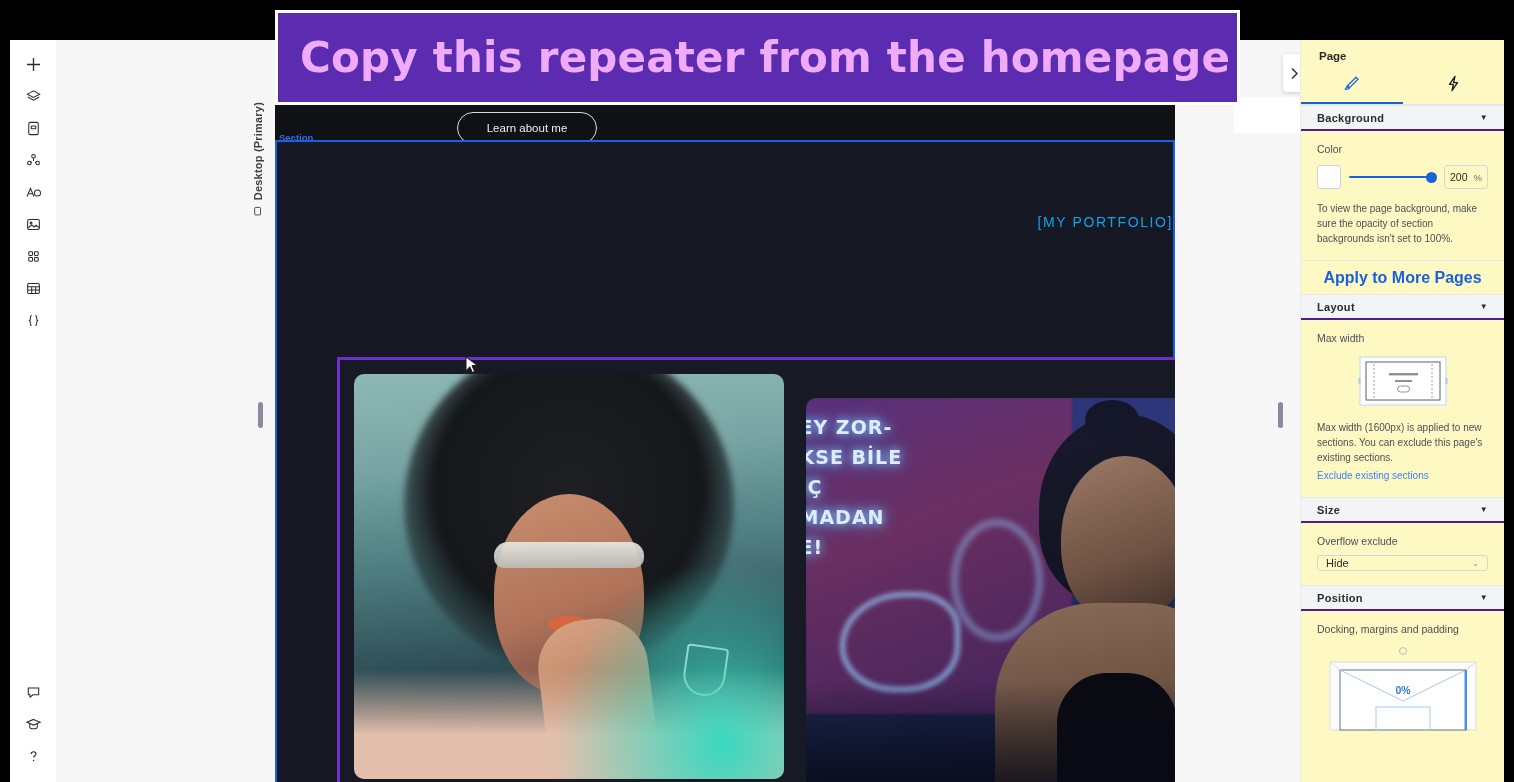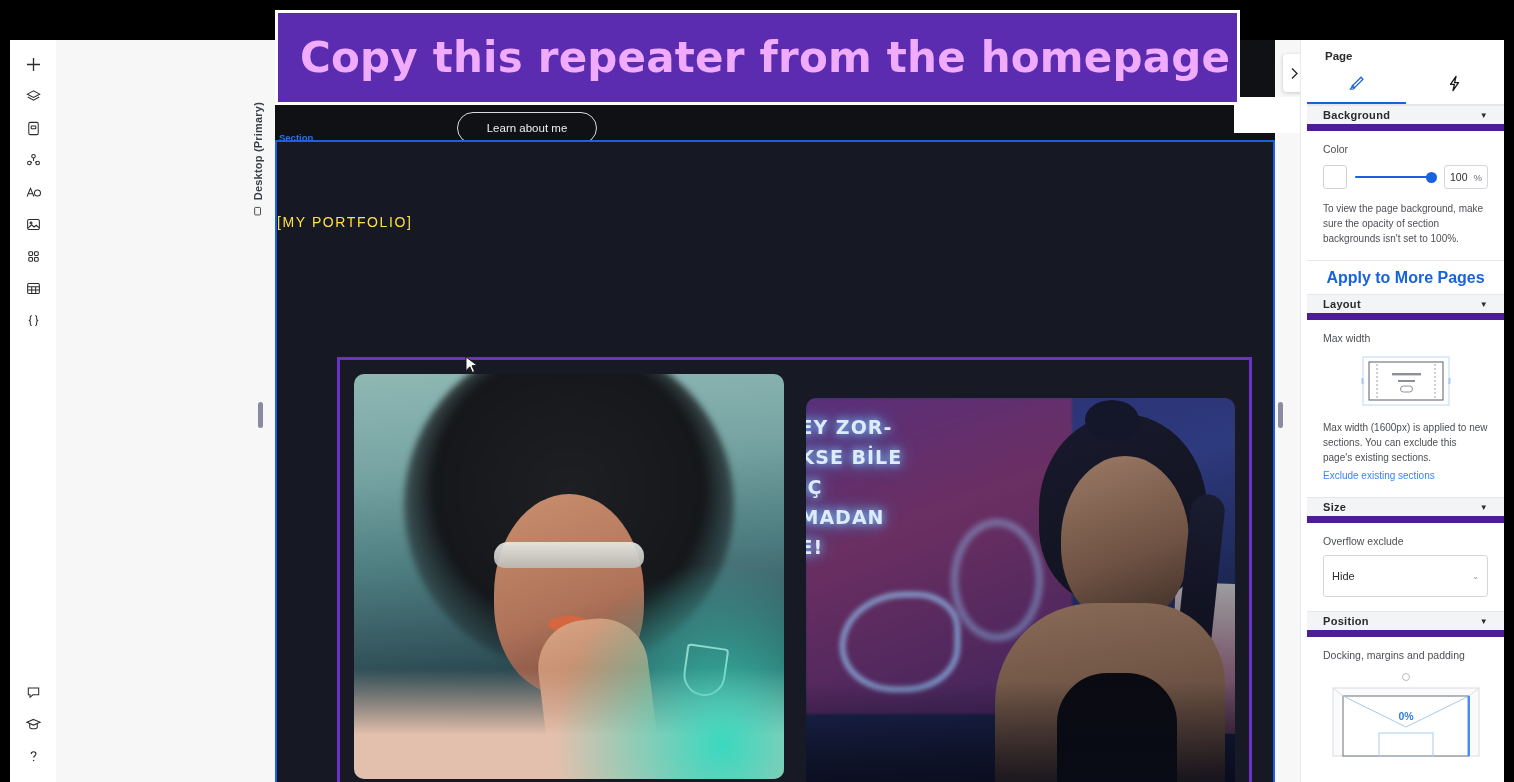--- a/index.html
+++ b/index.html
@@ -24,21 +24,21 @@
   }
   .rail-ico svg { display:block; }
   .rail-spacer { flex:1 1 auto; }
 
   
   .workspace {
     position:absolute; left:56px; top:40px; right:214px; bottom:0;
     background:#f7f7f8;
   }
   .stage {
-    position:absolute; left:219px; top:0px; width:1000px; height:742px;
+    position:absolute; left:219px; top:0px; width:900px; height:742px;
     background:#14161f;
     overflow:hidden;
   }
   .device-label {
     position:absolute; left:196px; top:62px;
     writing-mode:vertical-rl; transform:rotate(180deg);
     font-size:11px; color:#3b3f46; letter-spacing:.2px; font-weight:600;
     display:flex; align-items:center; gap:6px;
   }
   .device-label .dev-ico { transform:rotate(90deg); }
@@ -66,22 +66,22 @@
   }
   .section-tag {
     position:absolute; left:4px; top:92px;
     font-size:9.5px; color:#2f6fe8; font-weight:600;
   }
   .section-body {
     position:absolute; left:0; top:102px; width:100%; bottom:0;
     background:#161823; border-left:2px solid #1b5fe6; border-right:2px solid #1b5fe6;
   }
   .portfolio-title {
-    position:absolute; top:72px; left:0; width:100%; text-align:left;
-    font-size:14px; letter-spacing:1.6px; color:#fde047; font-weight:400;
+    position:absolute; top:72px; left:0; width:100%; text-align:right;
+    font-size:14px; letter-spacing:1.6px; color:#0ea5e9; font-weight:400;
   }
 
   
   .repeater {
     position:absolute; left:60px; top:215px; width:915px; height:508px;
     border:3px solid #6b31c9; background:#171a25;
   }
   .rep-grid {
     position:absolute; inset:14px 14px 0 14px;
     display:grid; grid-template-columns:1fr 1fr; gap:22px;
@@ -204,33 +204,32 @@
   .collapse-btn {
     position:absolute; left:1283px; top:54px; width:22px; height:38px;
     background:#fff; border-radius:4px 0 0 4px;
     box-shadow:0 1px 4px rgba(0,0,0,.18);
     display:flex; align-items:center; justify-content:center; cursor:pointer;
   }
 
   
   .right-panel {
     position:absolute; right:10px; top:40px; width:204px; bottom:0;
-    background:#ffffff; overflow:hidden;
+    background:#fef9c3; overflow:hidden;
     border-left:1px solid #e9eaee;
-    padding-left:6px;
   }
   .rp-title { padding:10px 18px 6px; font-size:11.5px; font-weight:700; color:#2b2b2b; }
   .rp-tabs { display:flex; border-bottom:1px solid #e3e5e8; }
   .rp-tab {
     flex:1; height:36px; display:flex; align-items:center; justify-content:center;
     cursor:pointer; border-bottom:2px solid transparent;
   }
   .rp-tab.active { border-bottom-color:#1862e0; }
   .acc-head {
-    height:26px; background:#f3f4f6; border-top:1px solid #e6e7eb; border-bottom:7px solid #4c1d95;
+    height:26px; background:#f3f4f6; border-top:1px solid #e6e7eb; border-bottom:2px solid #4c1d95;
     display:flex; align-items:center; justify-content:space-between;
     padding:0 16px; font-size:11px; font-weight:700; color:#2b2b2b; letter-spacing:.3px;
     cursor:pointer;
   }
   .acc-head .caret { font-size:8px; color:#2b2b2b; }
   .acc-body { padding:12px 16px 14px; }
   .lbl { font-size:10.5px; color:#4d4f56; margin-bottom:10px; }
   .color-row { display:flex; align-items:center; gap:8px; }
   .swatch { width:24px; height:24px; border:1px solid #cfd2d7; border-radius:3px; background:#fff; cursor:pointer; }
   .slider { flex:1; position:relative; height:24px; display:flex; align-items:center; cursor:pointer; }
@@ -243,21 +242,21 @@
   }
   .numbox .pct { color:#6b6e76; font-size:9.5px; }
   .hint { font-size:10px; line-height:15px; color:#4d4f56; margin-top:12px; }
   .apply-row {
     border-top:1px solid #e6e7eb; height:34px; display:flex; align-items:center;
     justify-content:center; font-size:16px; color:#1862e0; cursor:pointer; font-weight:600;
   }
   .link { color:#3b82f6; font-size:10px; cursor:pointer; display:inline-block; }
   .maxw-fig { display:flex; justify-content:center; margin:8px 0 12px; }
   .select {
-    width:100%; height:42px; border:1px solid #d4d7dc; border-radius:3px;
+    width:100%; height:16px; border:1px solid #d4d7dc; border-radius:3px;
     display:flex; align-items:center; justify-content:space-between;
     padding:0 8px; font-size:11px; color:#2b2b2b; margin-top:8px; cursor:pointer;
   }
   .select .chev { font-size:8px; color:#8b8e96; }
   .dock-dot {
     width:8px; height:8px; border:1px solid #b9bcc3; border-radius:50%;
     margin:12px auto 6px;
   }
   .dock-fig { display:flex; justify-content:center; }
 
@@ -461,21 +460,21 @@
     </div>
     <div class="acc-body">
       <div class="lbl">Color</div>
       <div class="color-row">
         <div class="swatch"></div>
         <div class="slider">
           <div class="track"></div>
             <div class="knob"></div>
         </div>
         <div class="numbox">
-          <span>100</span>
+          <span>200</span>
           <span class="pct">%</span>
         </div>
       </div>
       <div class="hint">To view the page background, make sure the opacity of section backgrounds isn't set to 100%.</div>
     </div>
     <div class="apply-row">Apply to More Pages</div>
 
     <div class="acc-head">
       <span>Layout</span>
       <span class="caret">▼</span>

